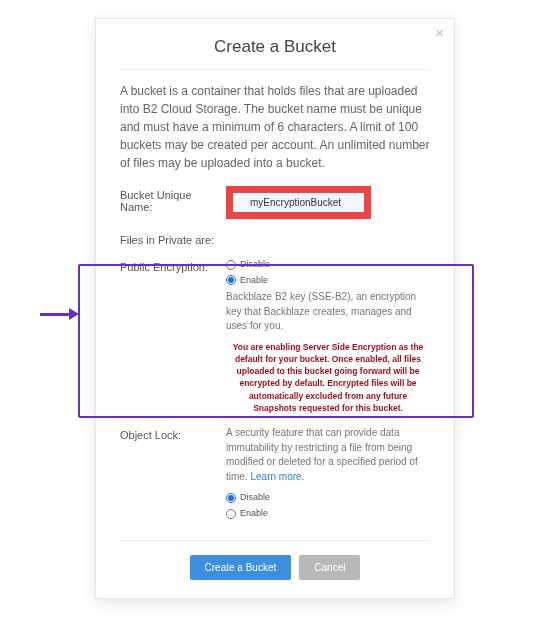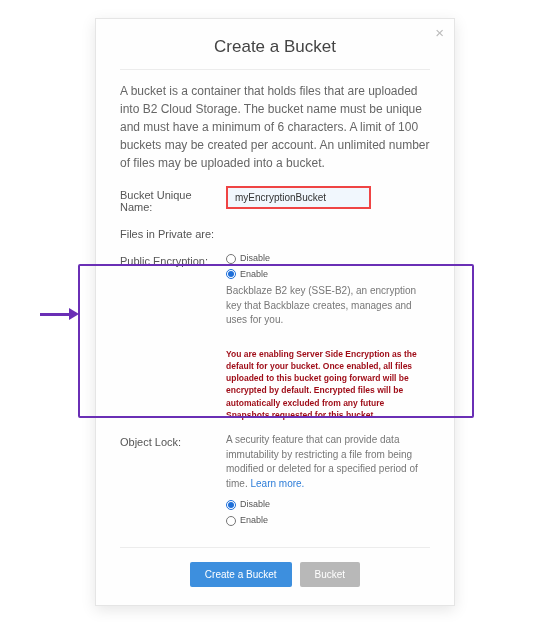--- a/index.html
+++ b/index.html
@@ -61,25 +61,25 @@
       padding-top: 3px;
     }
     .value {
       flex: 1;
       font-size: 9px;
       color: #666;
       line-height: 1.5;
     }
     .text-input {
       width: 145px;
-      border: 2px solid #ef4444;
+      border: 7px solid #ef4444;
       background: #f1f7fd;
       font-size: 10px;
       color: #333;
-      padding: 4px 7px;
+      padding: 4px 17px;
       outline: none;
     }
     .radio-line {
       display: flex;
       align-items: center;
       gap: 4px;
       margin-bottom: 2px;
       font-size: 9px;
       color: #555;
     }
@@ -92,22 +92,23 @@
     .subtext {
       font-size: 10px;
       color: #777;
       margin-top: 3px;
       line-height: 1.45;
     }
     .warning {
       font-size: 8.5px;
       color: #9e0b16;
       font-weight: 700;
-      margin-top: 20px;
+      margin-top: 7px;
       line-height: 1.45;
+      text-align: center;
     }
     .link {
       color: #2d7dd8;
       cursor: pointer;
     }
     .actions-sep {
       border: none;
       border-top: 1px solid #ececec;
       margin-top: 18px;
       margin-bottom: 14px;
@@ -200,21 +201,21 @@
       <label class="radio-line">
         <input type="radio" name="lock" style="">
         <span>Enable</span>
       </label>
     </div>
   </div>
 
   <hr class="actions-sep">
   <div class="actions">
     <button class="btn btn-primary">Create a Bucket</button>
-    <button class="btn btn-secondary">Bucket</button>
+    <button class="btn btn-secondary">Cancel</button>
   </div>
 </div>
 
 <div class="highlight" id="hl" style="left: 78px; top: 264px; width: 396px; height: 154px;"></div>
 <div class="arrow" id="ar" style="left: 40px; top: 308px;">
   <div class="arrow-line"></div>
   <div class="arrow-head"></div>
 </div>
 
 </body></html>

